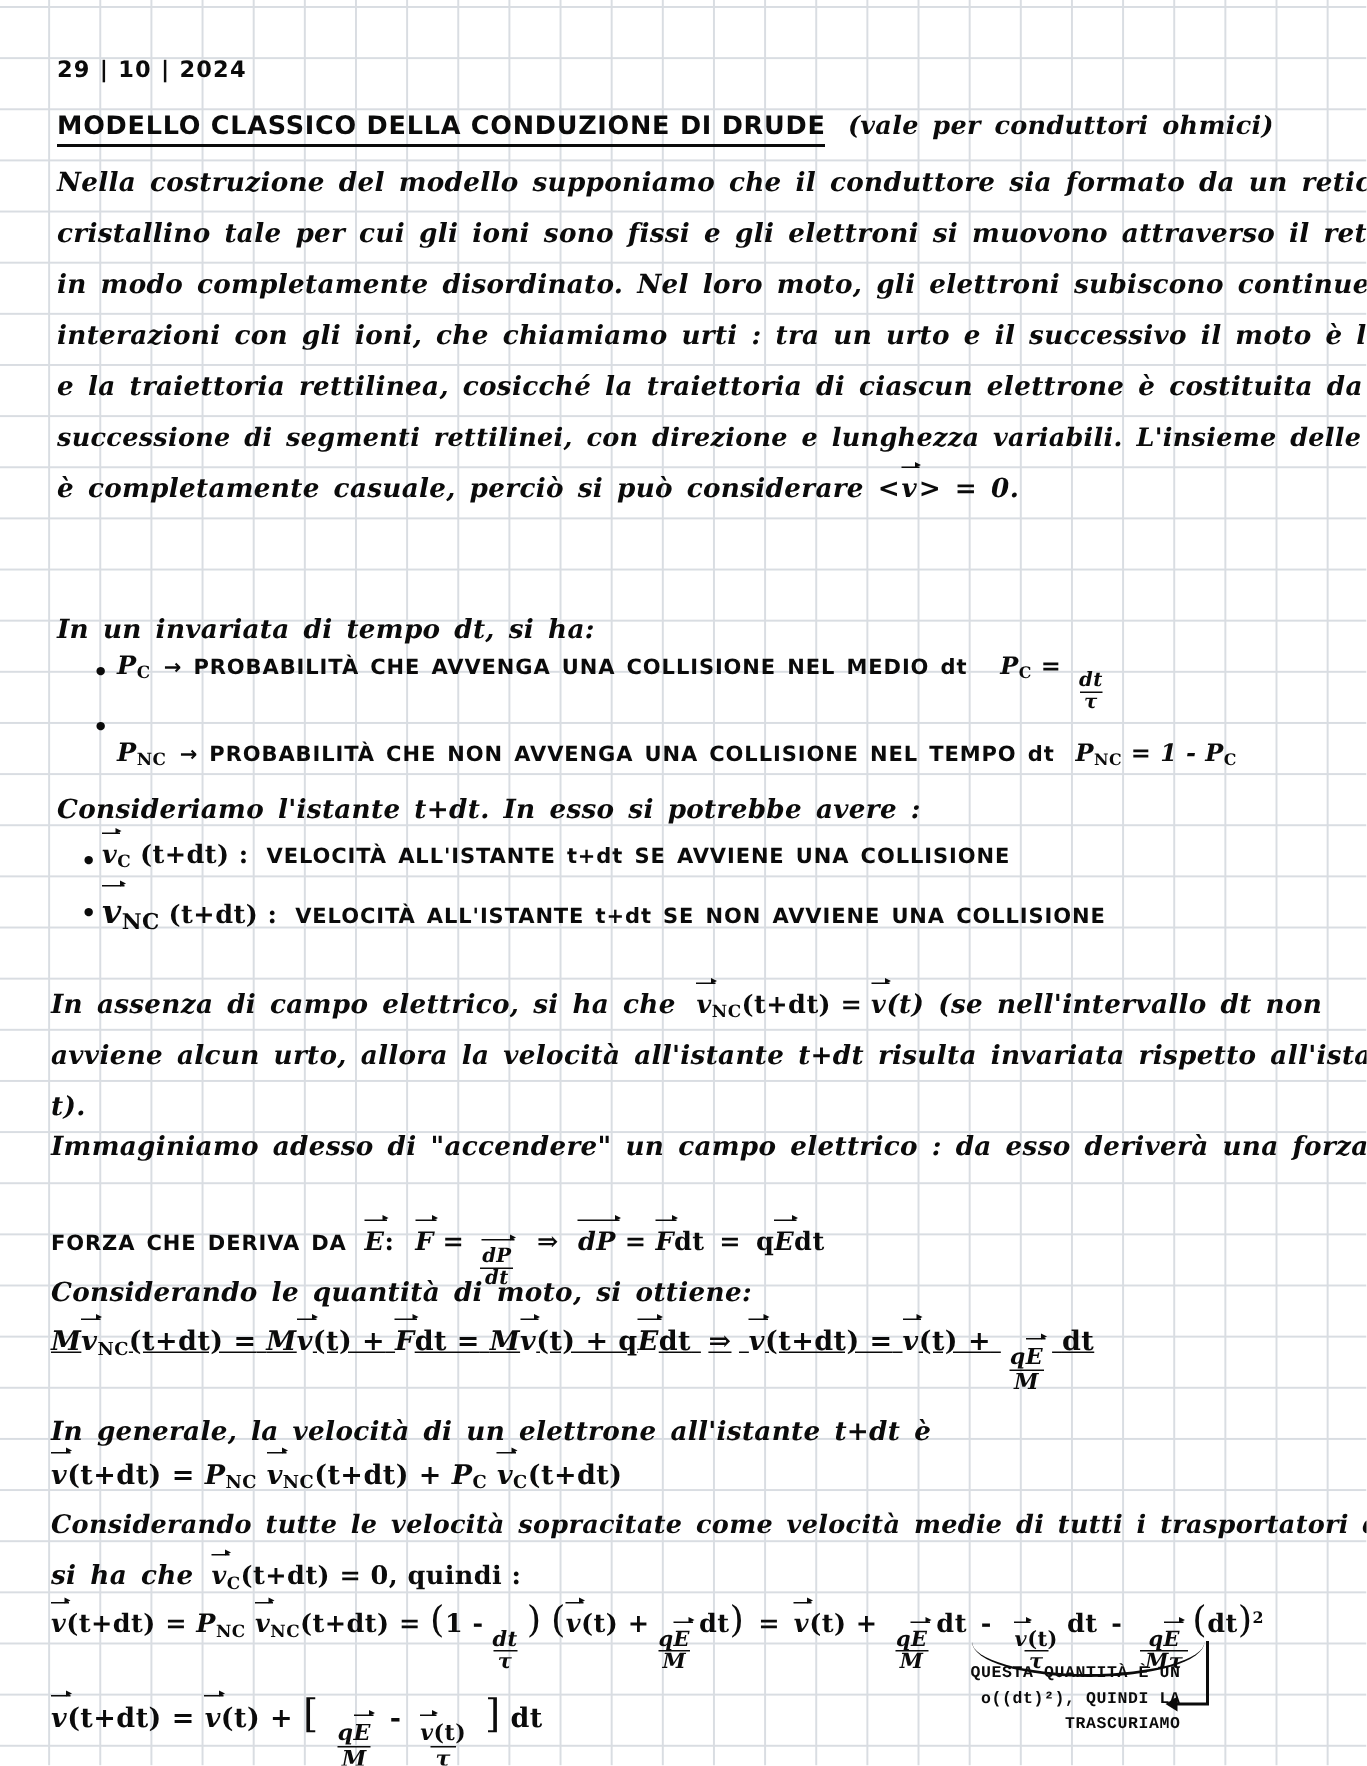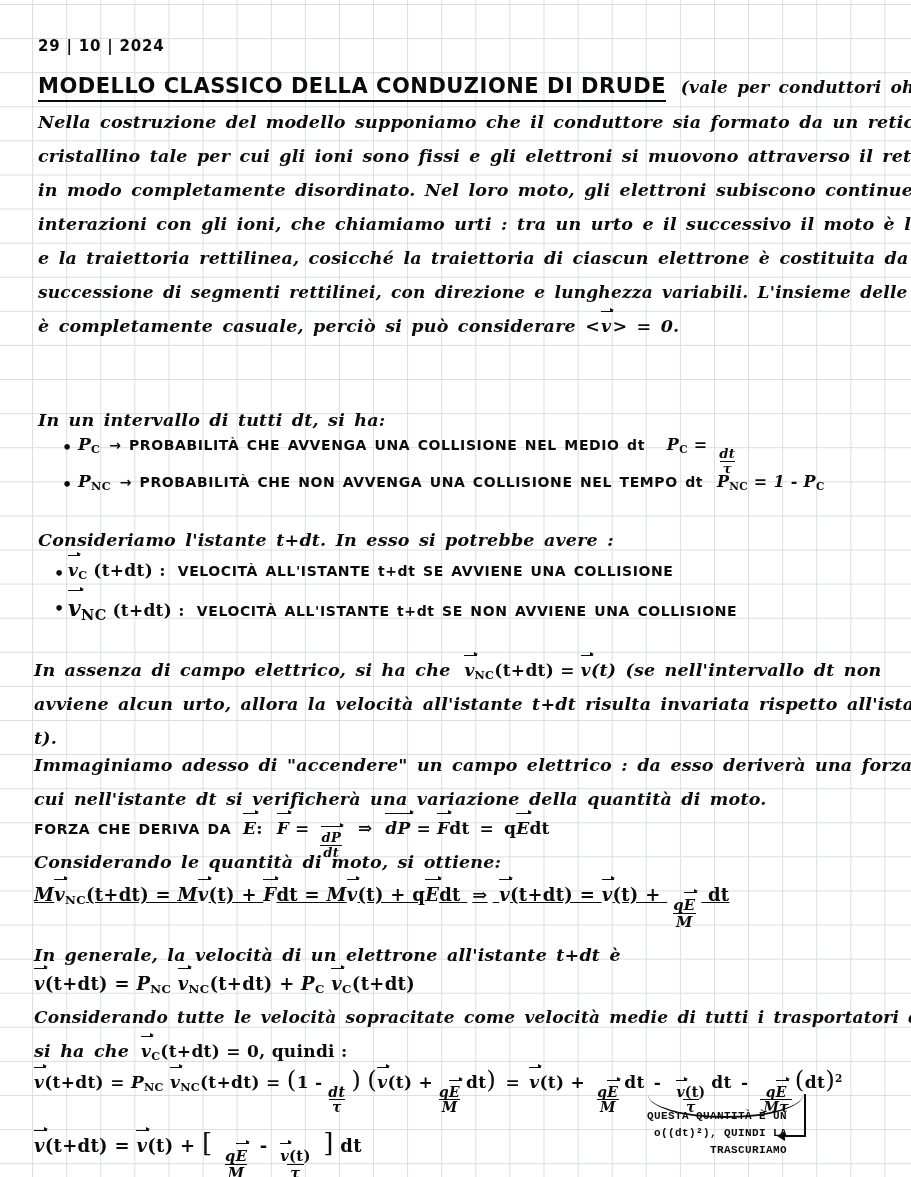--- a/index.html
+++ b/index.html
@@ -42,21 +42,21 @@
   .caps{
     font-family:"DejaVu Sans", sans-serif;
     font-weight:700;
     font-size:14px;
     letter-spacing:.6px;
     word-spacing:2px;
   }
   .title{
     font-family:"DejaVu Sans", sans-serif;
     font-weight:700;
-    font-size:21px;
+    font-size:17px;
     letter-spacing:.5px;
   }
   .underline{
     border-bottom:2.2px solid #0b0b0b;
     padding-bottom:2px;
   }
   .date{
     font-family:"DejaVu Sans", sans-serif;
     font-weight:700;
     font-size:15px;
@@ -153,38 +153,38 @@
   <div class="ln cursive" style="left:38px;top:180px;">in modo completamente disordinato. Nel loro moto, gli elettroni subiscono continue</div>
   <div class="ln cursive" style="left:38px;top:214px;">interazioni con gli ioni, che chiamiamo urti : tra un urto e il successivo il moto è libero</div>
   <div class="ln cursive" style="left:38px;top:248px;">e la traiettoria rettilinea, cosicché la traiettoria di ciascun elettrone è costituita da una</div>
   <div class="ln cursive" style="left:38px;top:282px;font-size:17px;">successione di segmenti rettilinei, con direzione e lunghezza variabili. L'insieme delle traiettorie</div>
 
   <div class="ln cursive" style="left:38px;top:316px;">
     <span>è completamente casuale, perciò si può considerare &lt;</span><span class="vec" style="margin:0 1px;">v</span><span>&gt; = 0.</span>
   </div>
 
 
-  <div class="ln cursive" style="left:38px;top:410px;">In un intervallo di tutti dt, si ha:</div>
+  <div class="ln cursive" style="left:38px;top:410px;">In un invariata di tempo dt, si ha:</div>
 
   <div class="bullet" style="left:62px;top:440px;">•</div>
   <div class="ln" style="left:78px;top:434px;">
     <span class="math" style="font-size:17px;"><span>P</span><span class="sub">C</span></span>
     <span class="caps" style="margin-left:3px;">→ PROBABILITÀ CHE AVVENGA UNA COLLISIONE NEL MEDIO dt</span>
     <span class="math" style="font-size:16px;margin-left:16px;">
       <span>P</span><span class="sub">C</span>
       <span>=</span>
       <span class="frac">
         <span class="num">dt</span>
         <span class="den">τ</span>
       </span>
     </span>
   </div>
 
   <div class="bullet" style="left:62px;top:477px;">•</div>
-  <div class="ln" style="left:78px;top:471px;">
+  <div class="ln" style="left:78px;top:492px;">
     <span class="math" style="font-size:17px;"><span>P</span><span class="sub">NC</span></span>
     <span class="caps" style="margin-left:3px;">→ PROBABILITÀ CHE NON AVVENGA UNA COLLISIONE NEL TEMPO dt</span>
     <span class="math" style="font-size:16px;margin-left:8px;">
       <span>P</span><span class="sub">NC</span>
       <span>= 1 - P</span><span class="sub">C</span>
     </span>
   </div>
 
   <div class="ln cursive" style="left:38px;top:530px;">Consideriamo l'istante t+dt. In esso si potrebbe avere :</div>
 
@@ -203,21 +203,20 @@
   </div>
 
   <div class="ln" style="left:34px;top:660px;">
     <span class="cursive">In assenza di campo elettrico, si ha che</span>
     <span class="math" style="font-size:17px;margin-left:8px;"><span class="vec">v</span><span class="sub">NC</span></span><span class="math" style="font-size:17px;font-style:normal;">(t+dt) =</span>
     <span class="math" style="font-size:17px;"><span class="vec">v</span></span><span class="cursive">(t)  (se nell'intervallo dt non</span>
   </div>
   <div class="ln cursive" style="left:34px;top:694px;">avviene alcun urto, allora la velocità all'istante t+dt risulta invariata rispetto all'istante</div>
   <div class="ln cursive" style="left:34px;top:728px;">t).</div>
   <div class="ln cursive" style="left:34px;top:755px;">Immaginiamo adesso di "accendere" un campo elettrico : da esso deriverà una forza tale per</div>
-  <div class="ln cursive" style="left:34px;top:789px;">cui nell'istante dt si verificherà una variazione della quantità di moto.</div>
 
   <div class="ln" style="left:34px;top:818px;">
     <span class="caps">FORZA CHE DERIVA DA</span>
     <span class="math" style="font-size:17px;margin-left:6px;"><span class="vec">E</span></span><span class="math" style="font-size:17px;font-style:normal;">:</span>
     <span class="math" style="font-size:17px;margin-left:8px;"><span class="vec">F</span></span>
     <span class="math" style="font-size:17px;font-style:normal;">=</span>
     <span class="math" style="font-size:16px;">
       <span class="frac">
         <span class="num"><span class="vec">dP</span></span>
         <span class="den">dt</span>

